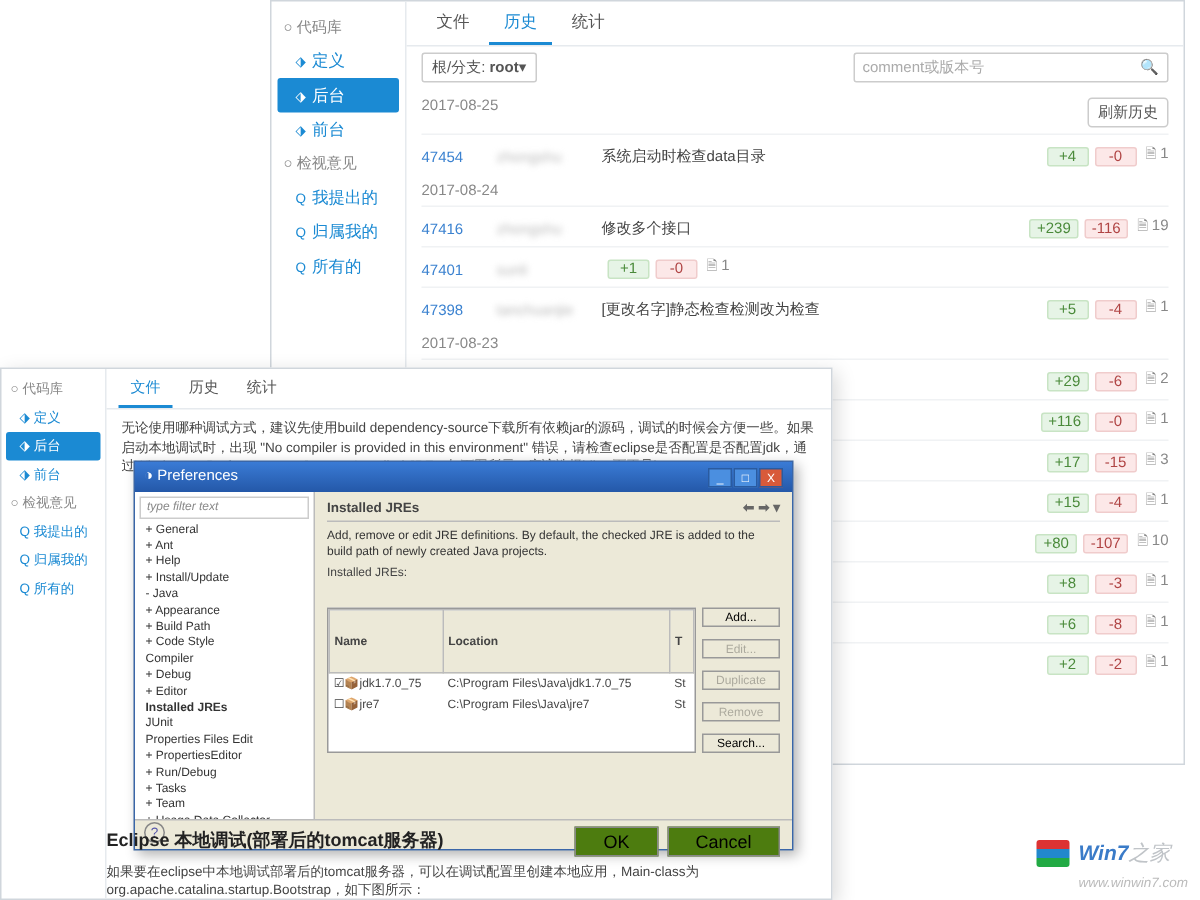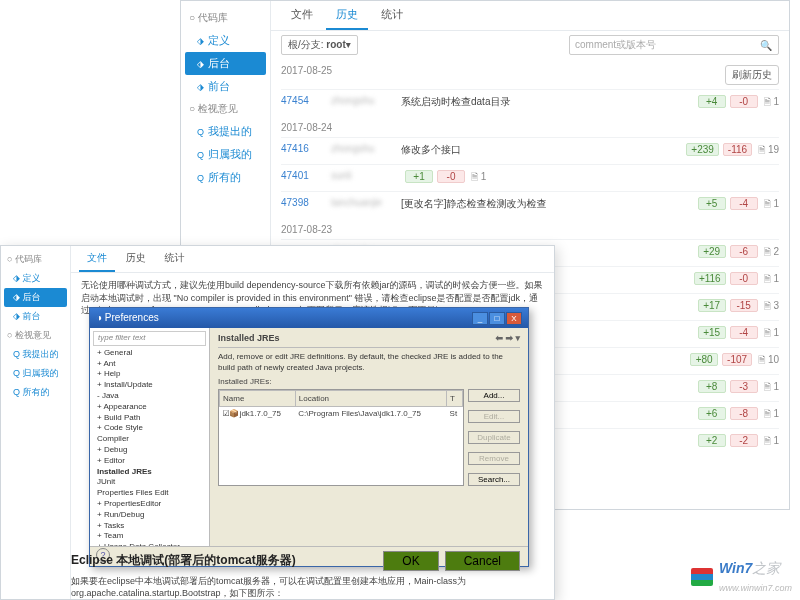--- a/index.html
+++ b/index.html
@@ -17,21 +17,21 @@
 .tabsB span{display:inline-block;padding:6px 10px;color:#555;cursor:pointer}
 .tabsB span.act{color:#1b8ad3;border-bottom:2px solid #1b8ad3}
 .barB{padding:4px 10px;display:flex;align-items:center;gap:8px}
 .barB .branch{border:1px solid #ccc;border-radius:2px;padding:2px 6px;font-size:10px;color:#555}
 .barB .spc{flex:1}
 .barB .srch{border:1px solid #ccc;border-radius:2px;padding:2px 5px;width:210px;font-size:10px;color:#aaa;display:flex;align-items:center}
 .barB .srch .mg{margin-left:auto;color:#555}
 .listB{padding:0 10px}
 .dateH{padding:6px 0 4px;color:#888;font-size:10px;display:flex}
 .dateH .rf{margin-left:auto;border:1px solid #ccc;border-radius:3px;padding:2px 6px;color:#555;font-size:10px}
-.row{display:flex;align-items:flex-start;padding:5px 0;border-top:1px solid #f0f2f4;font-size:10px}
+.row{display:flex;align-items:flex-end;padding:5px 0;border-top:1px solid #f0f2f4;font-size:10px}
 .row .cid{color:#3b82d0;width:50px}
 .row .auth{width:70px;color:#bbb;filter:blur(2px)}
 .row .msg{flex:1;color:#444}
 .row .bA{background:#e6f4e6;color:#4a8a3a;border:1px solid #c8e4c4;border-radius:2px;padding:0 4px;margin-left:4px;min-width:28px;text-align:center}
 .row .bD{background:#fce8e8;color:#b04444;border:1px solid #f0cccc;border-radius:2px;padding:0 4px;margin-left:4px;min-width:28px;text-align:center}
 .row .bF{color:#888;margin-left:6px}
 .row .bF::before{content:"🗎 ";font-size:9px}
 
 
 .winF{position:absolute;left:0;top:245px;width:555px;height:355px;border:1px solid #d0d6dc;background:#fff;box-shadow:3px 3px 12px rgba(0,0,0,.15);font-size:10px}
@@ -56,31 +56,31 @@
 .pref .tree{width:120px;border-right:1px solid #bbb;background:#fff;padding:3px;overflow:hidden;font-size:8px;color:#333;line-height:1.35}
 .pref .tree .fl{padding:1px 4px;border:1px solid #ccc;margin-bottom:2px;color:#888}
 .pref .tree div{padding-left:4px;white-space:nowrap}
 .pref .tree .s{font-weight:bold}
 .pref .pane{flex:1;background:#ece9d8;padding:4px 8px;display:flex;flex-direction:column}
 .pref .pane .pt{font-weight:bold;font-size:9px;border-bottom:1px solid #bbb;padding-bottom:2px;margin-bottom:3px;display:flex}
 .pref .pane .pt .nav{margin-left:auto;color:#666}
 .pref .pane .desc{font-size:8px;color:#333;margin-bottom:3px}
 .pref .pane .tbl{background:#fff;border:1px solid #999;flex:1;font-size:8px}
 .pref .pane .tbl table{width:100%;border-collapse:collapse}
-.pref .pane .tbl th{background:#ece9d8;border:1px solid #bbb;padding:2px 3px;text-align:left;font-weight:normal}
+.pref .pane .tbl th{background:#ece9d8;border:1px solid #bbb;padding:15px 3px;text-align:left;font-weight:bold}
 .pref .pane .tbl td{padding:1px 3px}
 .pref .pane .btns{display:flex;flex-direction:column;gap:8px;margin-left:4px}
 .pref .pane .btns button{font-size:8px;padding:1px 4px;background:#ece9d8;border:1px solid #999;width:52px}
 .pref .pane .mid{display:flex}
 .pref .foot{border-top:1px solid #bbb;padding:4px 8px;display:flex;justify-content:flex-end;gap:6px}
 .pref .foot button{font-size:12px;padding:2px 18px;background:#4d7c0f;border:1px solid #888}
 .pref .q{position:absolute;left:6px;bottom:4px;width:14px;height:14px;border:1px solid #888;border-radius:50%;text-align:center;line-height:12px;font-size:9px;color:#55a}
 
 
-.wm{position:absolute;right:8px;bottom:6px;font-size:14px;color:#c0c4c8;font-style:italic;display:flex;align-items:center;gap:6px}
+.wm{position:absolute;right:8px;bottom:6px;font-size:14px;color:#c0c4c8;font-style:italic;display:flex;gap:6px}
 .wm .flag{width:22px;height:18px;background:linear-gradient(to bottom,#d33 33%,#28c 33% 66%,#2a4 66%);border-radius:2px}
 .wm .t{font-weight:bold;color:#3a7bc8}
 </style>
 </head>
 <body>
 
 <div class="winB">
   <div class="sideB">
     <div class="sh">○ <span>代码库</span></div>
     <div class="it"><span class="ic">⬗</span><span>定义</span></div>
@@ -266,35 +266,40 @@
               <div>+ Tasks</div>
               <div>+ Team</div>
               <div>+ Usage Data Collector</div>
           </div>
           <div class="pane">
             <div class="pt">
                 <span>Installed JREs</span>
                 <span class="nav">⬅ ➡ ▾</span>
               </div>
             <div class="desc">Add, remove or edit JRE definitions. By default, the checked JRE is added to the build path of newly created Java projects.</div>
-            <div style="font-size:8px;margin-bottom:2px">Installed JREs:</div>
+            <div style="font-size:8px;margin-bottom:18px">Installed JREs:</div>
             <div class="mid">
               <div class="tbl">
                 <table>
                   <tbody>
                       <tr>
                         <th>Name</th>
                         <th>Location</th>
                         <th>T</th>
                       </tr>
                   <tr>
                         <td><span>☑</span>📦<span>jdk1.7.0_75</span></td>
                         <td>C:\Program Files\Java\jdk1.7.0_75</td>
                         <td>St</td>
                       </tr>
+                  <tr>
+                        <td><span>☐</span>📦<span>jre7</span></td>
+                        <td>C:\Program Files\Java\jre7</td>
+                        <td>St</td>
+                      </tr>
                 </tbody>
                   </table>
               </div>
               <div class="btns">
                 <button>Add...</button>
                 <button disabled="">Edit...</button>
                 <button disabled="">Duplicate</button>
                 <button disabled="">Remove</button>
                 <button>Search...</button>
               </div>

